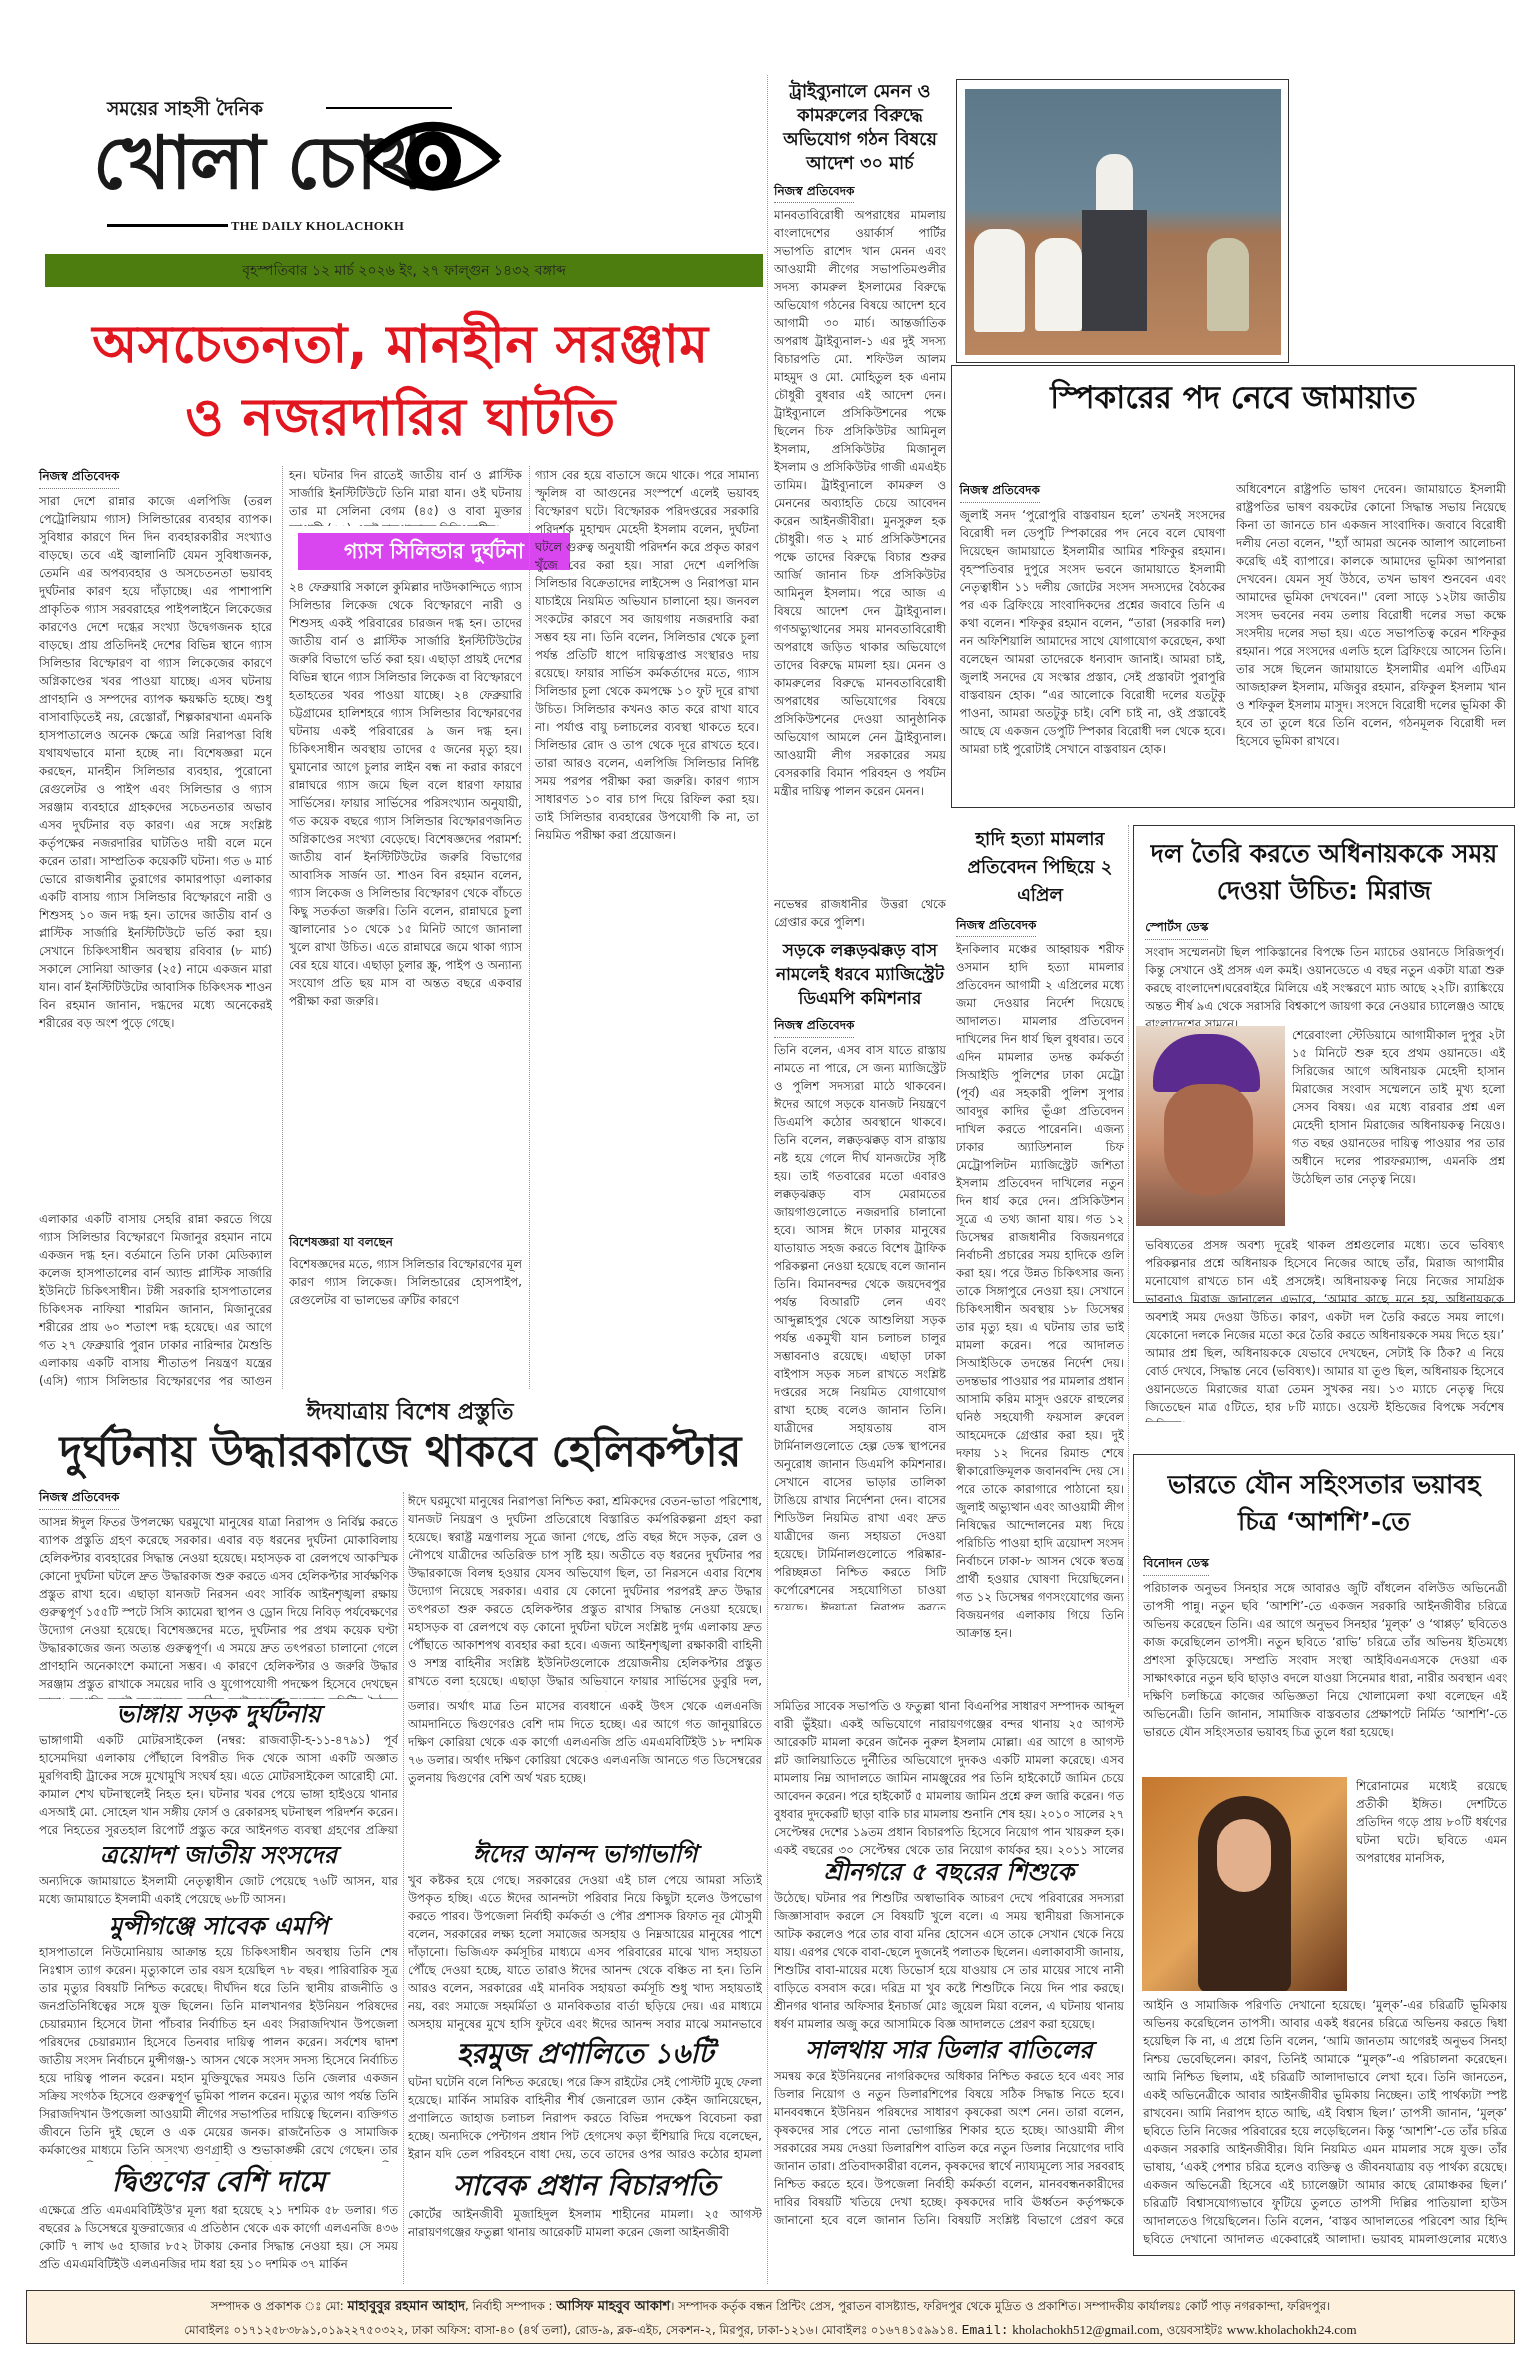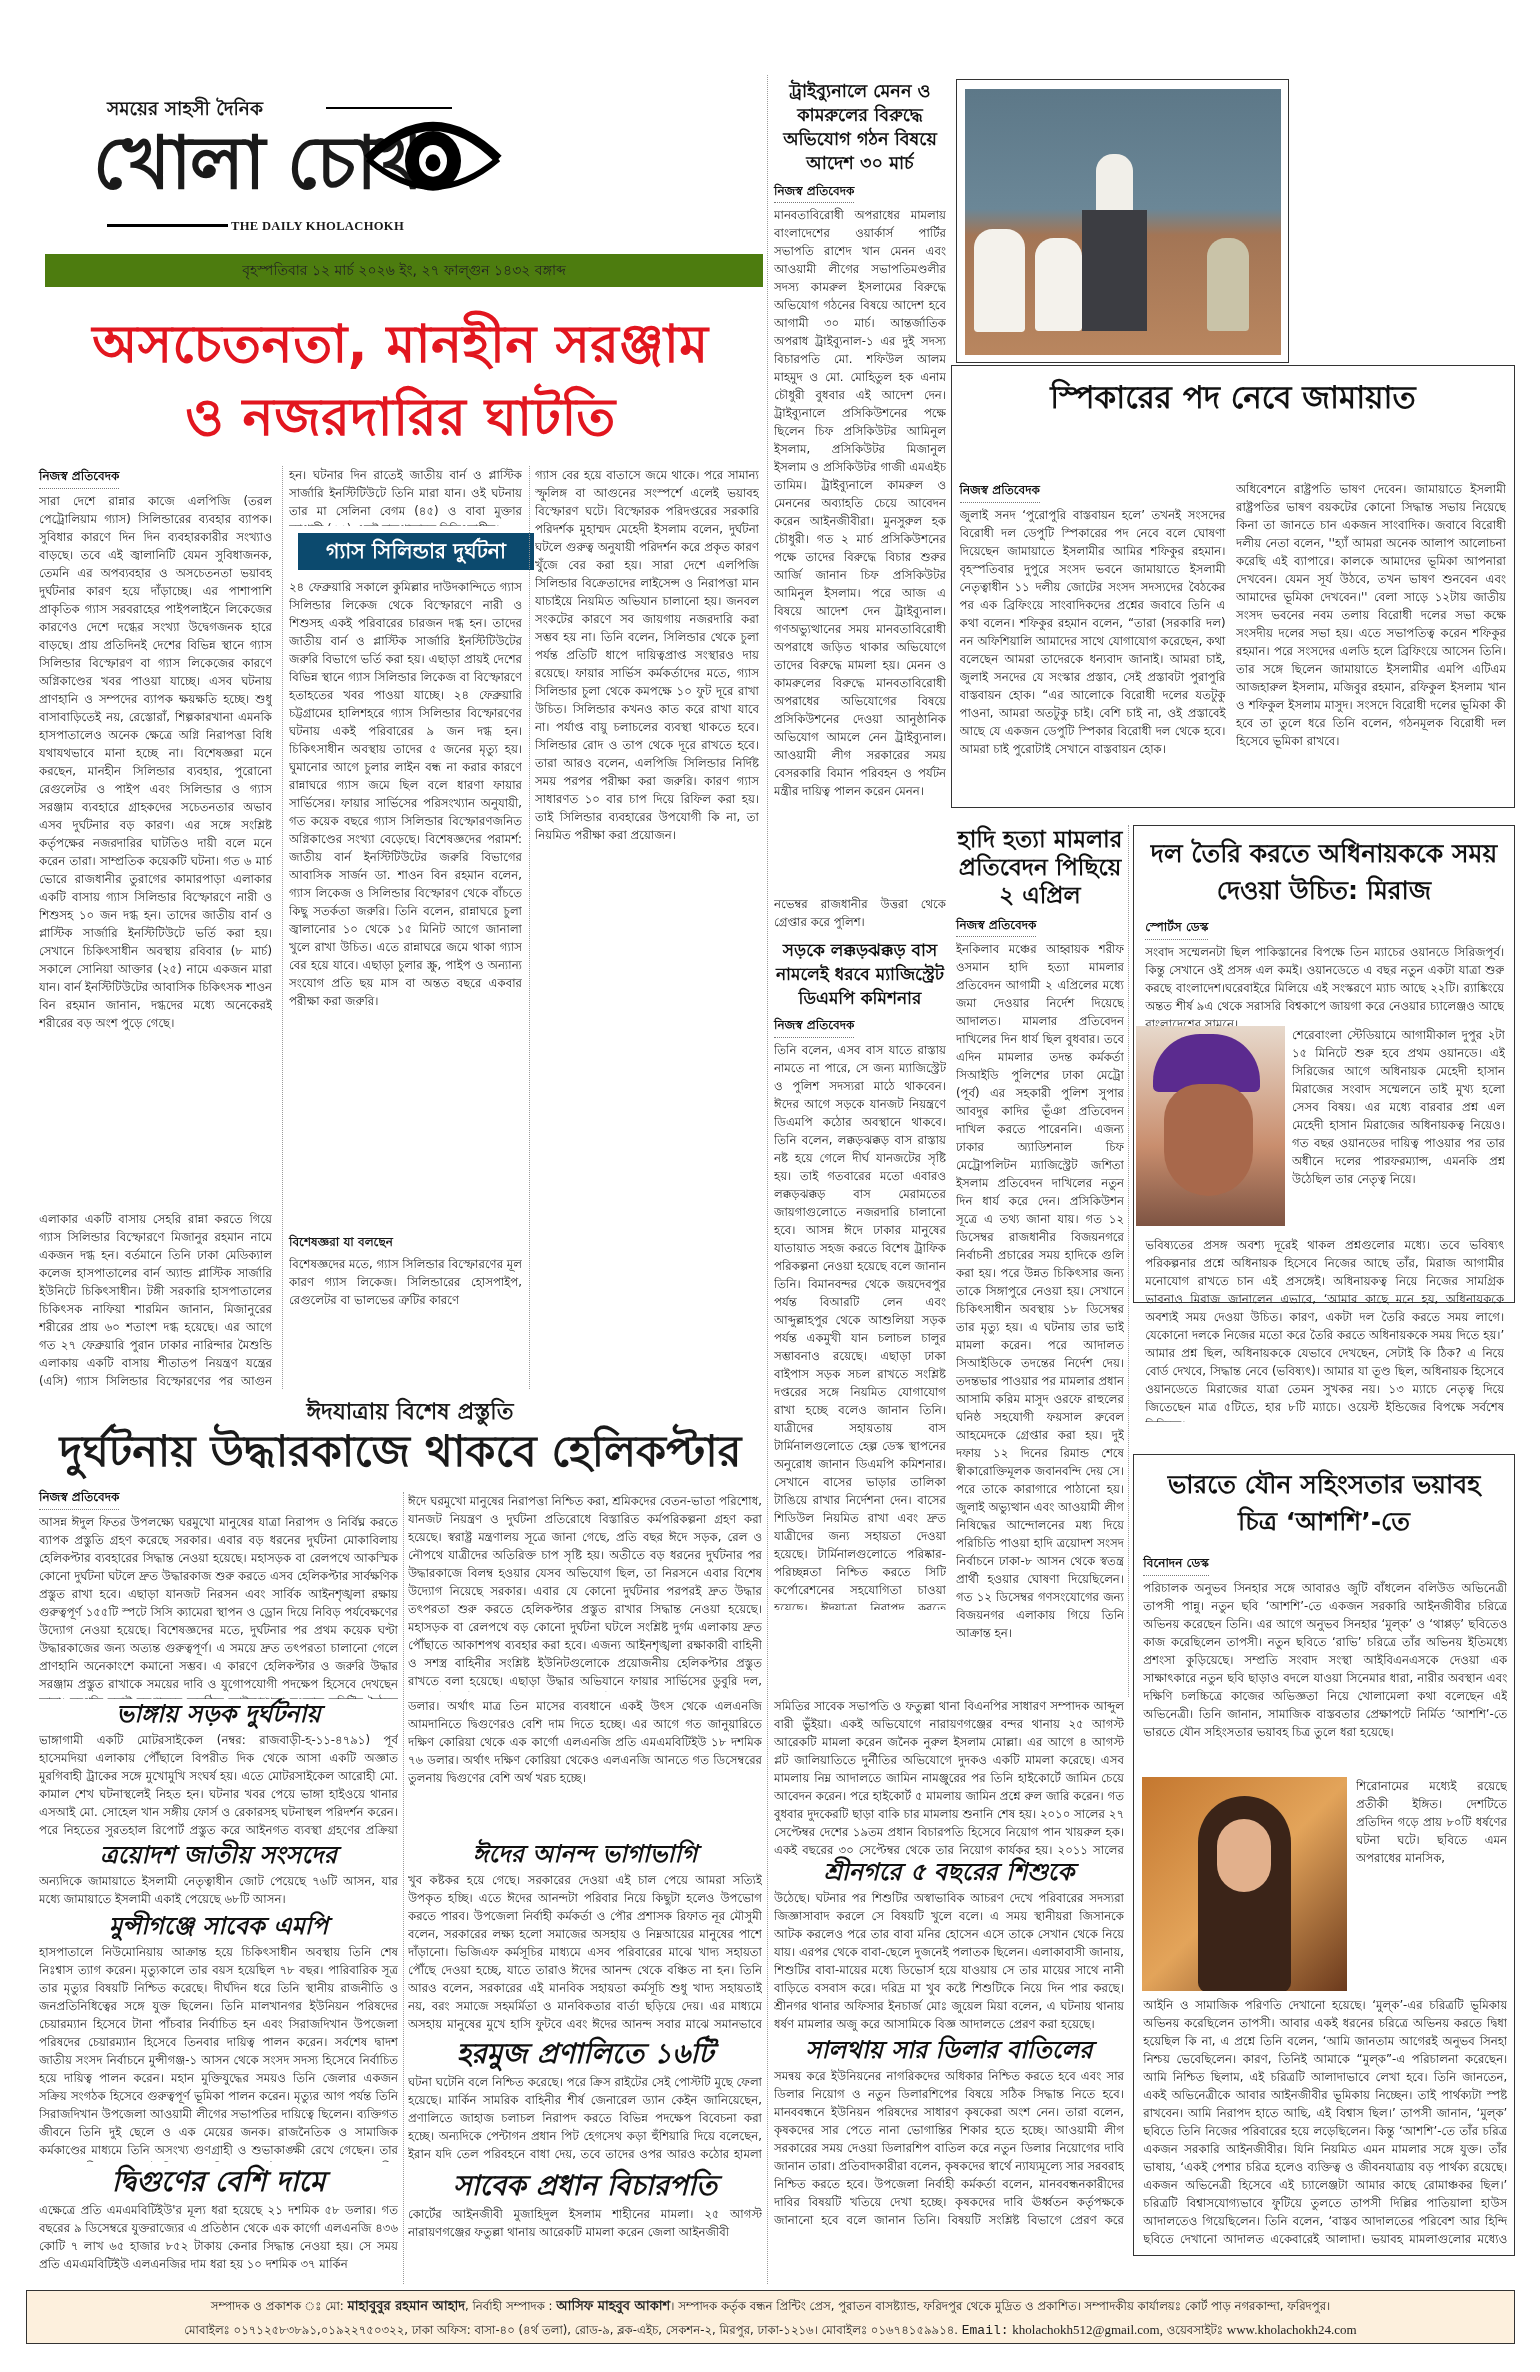--- a/index.html
+++ b/index.html
@@ -20,21 +20,21 @@
   .logo-text { position: absolute; left: 0; top: 37px; font-size: 73px; font-weight: bold; letter-spacing: -1.9px; line-height: 84px; }
   .logo-eye { position: absolute; left: 270px; top: 18.6px; width: 140px; height: 112px; }
   .logo-eng { position: absolute; left: 138px; top: 135px; font-family: "Liberation Serif", serif; font-weight: bold; font-size: 12.6px; letter-spacing: 0.3px; }
   .logo-underline { position: absolute; left: 14px; top: 140px; width: 121px; border-top: 3.7px solid #000; }
   #dateline { left: 45px; top: 254px; width: 718px; height: 33px; background: #4d7c0f; text-align: center; font-size: 14px; line-height: 33px; color: #222; }
 
   
   #lead-headline { left: 37px; top: 308px; width: 727px; font-size: 52px; line-height: 73px; color: #e2161f; font-weight: bold; text-align: center; letter-spacing: 0.5px; }
 
   
-  #gas-label { left: 298px; top: 533px; width: 236px; height: 37px; background: #0c4a6e; color: #fff; font-size: 20.5px; font-weight: bold; text-align: center; line-height: 37px; }
+  #gas-label { left: 298px; top: 533px; width: 272px; height: 37px; background: #d946ef; color: #fff; font-size: 20.5px; font-weight: bold; text-align: center; line-height: 37px; }
 
   
   #eid-kicker { left: 233px; top: 1394px; width: 354px; font-size: 22.4px; text-align: center; font-weight: bold; }
   #eid-headline { left: 37px; top: 1424px; width: 727px; font-size: 43px; text-align: center; font-weight: bold; line-height: 54px; }
 
   .subhead { font-size: 24px; font-weight: bold; text-align: center; line-height: 34px; color: #111; font-style: italic; }
 
   #footer { left: 26px; top: 2290px; width: 1489px; height: 54px; background: #fdf0dd; border: 1.4px solid #333; text-align: center; font-size: 11.7px; line-height: 24px; padding-top: 2.8px; color: #222; }
   #footer b { font-weight: bold; font-size: 13px; }
 </style>
@@ -105,21 +105,21 @@
   <div style="position:absolute;left:7.5px;top:114px;width:266px;">
     <div class="byline">নিজস্ব প্রতিবেদক</div>
     <div class="body-text" style="height:298px;">জুলাই সনদ ‘পুরোপুরি বাস্তবায়ন হলে’ তখনই সংসদের বিরোধী দল ডেপুটি স্পিকারের পদ নেবে বলে ঘোষণা দিয়েছেন জামায়াতে ইসলামীর আমির শফিকুর রহমান। বৃহস্পতিবার দুপুরে সংসদ ভবনে জামায়াতে ইসলামী নেতৃত্বাধীন ১১ দলীয় জোটের সংসদ সদস্যদের বৈঠকের পর এক ব্রিফিংয়ে সাংবাদিকদের প্রশ্নের জবাবে তিনি এ কথা বলেন। শফিকুর রহমান বলেন, “তারা (সরকারি দল) নন অফিশিয়ালি আমাদের সাথে যোগাযোগ করেছেন, কথা বলেছেন আমরা তাদেরকে ধন্যবাদ জানাই। আমরা চাই, জুলাই সনদের যে সংস্কার প্রস্তাব, সেই প্রস্তাবটা পুরাপুরি বাস্তবায়ন হোক। “এর আলোকে বিরোধী দলের যতটুকু পাওনা, আমরা অতটুকু চাই। বেশি চাই না, ওই প্রস্তাবেই আছে যে একজন ডেপুটি স্পিকার বিরোধী দল থেকে হবে। আমরা চাই পুরোটাই সেখানে বাস্তবায়ন হোক।</div>
   </div>
   <div style="position:absolute;left:284px;top:114px;width:270px;">
     <div class="body-text" style="height:317px;">অধিবেশনে রাষ্ট্রপতি ভাষণ দেবেন। জামায়াতে ইসলামী রাষ্ট্রপতির ভাষণ বয়কটের কোনো সিদ্ধান্ত সভায় নিয়েছে কিনা তা জানতে চান একজন সাংবাদিক। জবাবে বিরোধী দলীয় নেতা বলেন, ''হ্যাঁ আমরা অনেক আলাপ আলোচনা করেছি এই ব্যাপারে। কালকে আমাদের ভূমিকা আপনারা দেখবেন। যেমন সূর্য উঠবে, তখন ভাষণ শুনবেন এবং আমাদের ভূমিকা দেখবেন।'' বেলা সাড়ে ১২টায় জাতীয় সংসদ ভবনের নবম তলায় বিরোধী দলের সভা কক্ষে সংসদীয় দলের সভা হয়। এতে সভাপতিত্ব করেন শফিকুর রহমান। পরে সংসদের এলডি হলে ব্রিফিংয়ে আসেন তিনি। তার সঙ্গে ছিলেন জামায়াতে ইসলামীর এমপি এটিএম আজহারুল ইসলাম, মজিবুর রহমান, রফিকুল ইসলাম খান ও শফিকুল ইসলাম মাসুদ। সংসদে বিরোধী দলের ভূমিকা কী হবে তা তুলে ধরে তিনি বলেন, গঠনমূলক বিরোধী দল হিসেবে ভূমিকা রাখবে।</div>
   </div>
 </div>
 
 <div class="abs" style="left:956px;top:825px;width:168px;">
-  <div class="hl" style="font-size:23px;line-height:28px;margin-bottom:5.6px;">হাদি হত্যা মামলার প্রতিবেদন পিছিয়ে ২ এপ্রিল</div>
+  <div class="hl" style="font-size:18px;line-height:28px;margin-bottom:5.6px;">হাদি হত্যা মামলার প্রতিবেদন পিছিয়ে ২ এপ্রিল</div>
   <div class="byline">নিজস্ব প্রতিবেদক</div>
   <div class="body-text" style="height:788px;">ইনকিলাব মঞ্চের আহ্বায়ক শরীফ ওসমান হাদি হত্যা মামলার প্রতিবেদন আগামী ২ এপ্রিলের মধ্যে জমা দেওয়ার নির্দেশ দিয়েছে আদালত। মামলার প্রতিবেদন দাখিলের দিন ধার্য ছিল বুধবার। তবে এদিন মামলার তদন্ত কর্মকর্তা সিআইডি পুলিশের ঢাকা মেট্রো (পূর্ব) এর সহকারী পুলিশ সুপার আবদুর কাদির ভূঁঞা প্রতিবেদন দাখিল করতে পারেননি। এজন্য ঢাকার অ্যাডিশনাল চিফ মেট্রোপলিটন ম্যাজিস্ট্রেট জশিতা ইসলাম প্রতিবেদন দাখিলের নতুন দিন ধার্য করে দেন। প্রসিকিউশন সূত্রে এ তথ্য জানা যায়। গত ১২ ডিসেম্বর রাজধানীর বিজয়নগরে নির্বাচনী প্রচারের সময় হাদিকে গুলি করা হয়। পরে উন্নত চিকিৎসার জন্য তাকে সিঙ্গাপুরে নেওয়া হয়। সেখানে চিকিৎসাধীন অবস্থায় ১৮ ডিসেম্বর তার মৃত্যু হয়। এ ঘটনায় তার ভাই মামলা করেন। পরে আদালত সিআইডিকে তদন্তের নির্দেশ দেয়। তদন্তভার পাওয়ার পর মামলার প্রধান আসামি করিম মাসুদ ওরফে রাহুলের ঘনিষ্ঠ সহযোগী ফয়সাল রুবেল আহমেদকে গ্রেপ্তার করা হয়। দুই দফায় ১২ দিনের রিমান্ড শেষে স্বীকারোক্তিমূলক জবানবন্দি দেয় সে। পরে তাকে কারাগারে পাঠানো হয়। জুলাই অভ্যুত্থান এবং আওয়ামী লীগ নিষিদ্ধের আন্দোলনের মধ্য দিয়ে পরিচিতি পাওয়া হাদি ত্রয়োদশ সংসদ নির্বাচনে ঢাকা-৮ আসন থেকে স্বতন্ত্র প্রার্থী হওয়ার ঘোষণা দিয়েছিলেন। গত ১২ ডিসেম্বর গণসংযোগের জন্য বিজয়নগর এলাকায় গিয়ে তিনি আক্রান্ত হন।</div>
 </div>
 
 <div class="abs" style="left:774px;top:895px;width:172px;">
   <div class="body-text" style="height:37px;">নভেম্বর রাজধানীর উত্তরা থেকে গ্রেপ্তার করে পুলিশ।</div>
   <div class="hl" style="font-size:17px;line-height:24px;margin:5.6px 0;">সড়কে লক্কড়ঝক্কড় বাস নামলেই ধরবে ম্যাজিস্ট্রেট ডিএমপি কমিশনার</div>
   <div class="byline">নিজস্ব প্রতিবেদক</div>
   <div class="body-text" style="height:569px;">তিনি বলেন, এসব বাস যাতে রাস্তায় নামতে না পারে, সে জন্য ম্যাজিস্ট্রেট ও পুলিশ সদস্যরা মাঠে থাকবেন। ঈদের আগে সড়কে যানজট নিয়ন্ত্রণে ডিএমপি কঠোর অবস্থানে থাকবে। তিনি বলেন, লক্কড়ঝক্কড় বাস রাস্তায় নষ্ট হয়ে গেলে দীর্ঘ যানজটের সৃষ্টি হয়। তাই গতবারের মতো এবারও লক্কড়ঝক্কড় বাস মেরামতের জায়গাগুলোতে নজরদারি চালানো হবে। আসন্ন ঈদে ঢাকার মানুষের যাতায়াত সহজ করতে বিশেষ ট্রাফিক পরিকল্পনা নেওয়া হয়েছে বলে জানান তিনি। বিমানবন্দর থেকে জয়দেবপুর পর্যন্ত বিআরটি লেন এবং আব্দুল্লাহপুর থেকে আশুলিয়া সড়ক পর্যন্ত একমুখী যান চলাচল চালুর সম্ভাবনাও রয়েছে। এছাড়া ঢাকা বাইপাস সড়ক সচল রাখতে সংশ্লিষ্ট দপ্তরের সঙ্গে নিয়মিত যোগাযোগ রাখা হচ্ছে বলেও জানান তিনি। যাত্রীদের সহায়তায় বাস টার্মিনালগুলোতে হেল্প ডেস্ক স্থাপনের অনুরোধ জানান ডিএমপি কমিশনার। সেখানে বাসের ভাড়ার তালিকা টাঙিয়ে রাখার নির্দেশনা দেন। বাসের শিডিউল নিয়মিত রাখা এবং দ্রুত যাত্রীদের জন্য সহায়তা দেওয়া হয়েছে। টার্মিনালগুলোতে পরিষ্কার-পরিচ্ছন্নতা নিশ্চিত করতে সিটি কর্পোরেশনের সহযোগিতা চাওয়া হয়েছে। ঈদযাত্রা নিরাপদ করতে টার্মিনাল ও গুরুত্বপূর্ণ পয়েন্টগুলোতে পোশাকধারী পুলিশের পাশাপাশি ঢাকা মহানগর গোয়েন্দা পুলিশ, স্পেশাল ব্রাঞ্চ এবং র‍্যাপিড অ্যাকশন ব্যাটালিয়ন মোতায়েন থাকবে।</div>
 </div>

